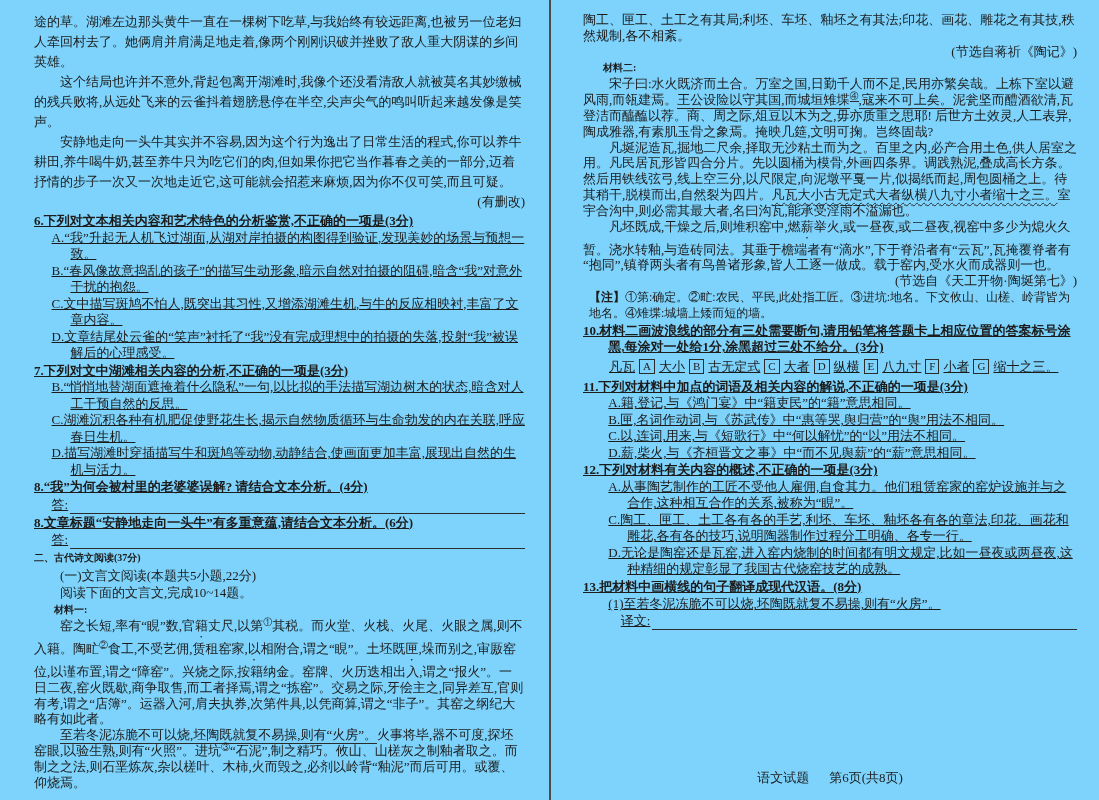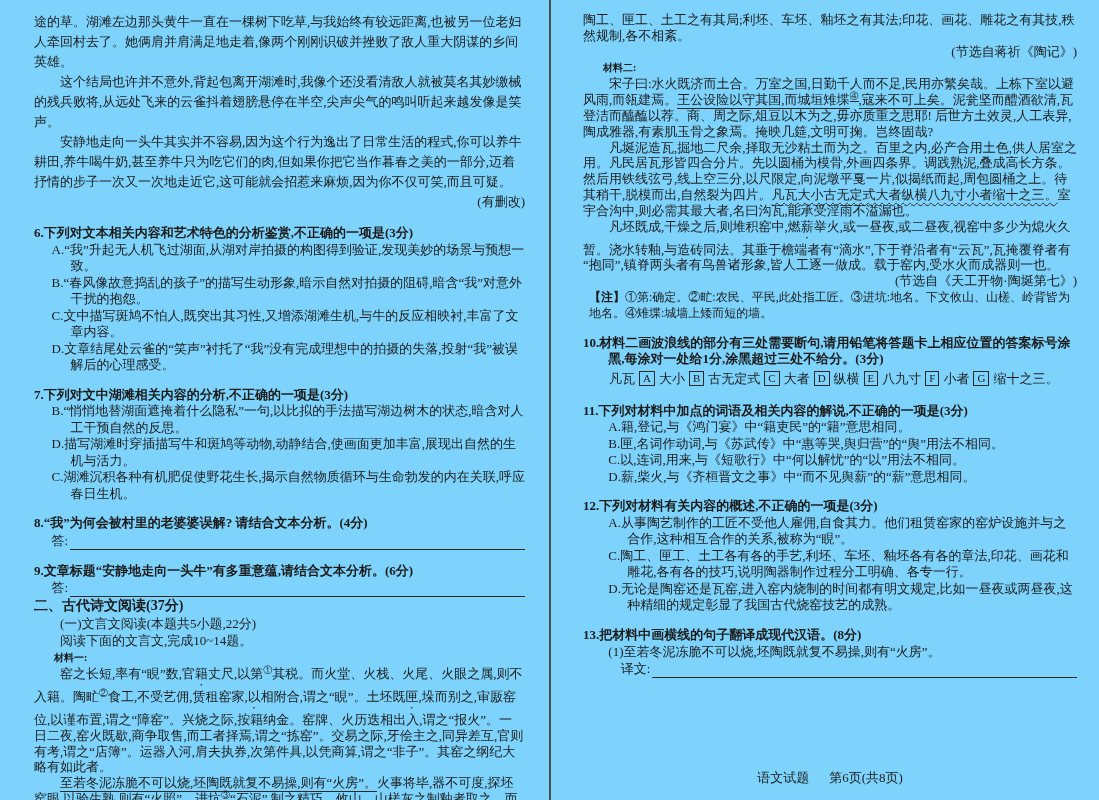--- a/index.html
+++ b/index.html
@@ -19,40 +19,40 @@
   .essay{font-size:13px;line-height:20px;}
   .kai{font-size:13px;line-height:15.8px;}
   .ind{text-indent:2em;}
   .right-align{text-align:right;}
   .song{font-size:12px;line-height:16.5px;margin-left:6px;}
   .stem{font-weight:700;font-size:13px;line-height:16.5px;padding-left:1.35em;text-indent:-1.35em;}
   .stem.wide{padding-left:1.95em;text-indent:-1.95em;}
   .opt{font-size:13px;line-height:16.5px;padding-left:2.8em;text-indent:-1.45em;}
   .opt.wide{padding-left:3.4em;text-indent:-1.45em;}
   .subline{font-size:13px;line-height:17px;}
-  .sec-title{font-weight:700;font-size:14px;line-height:18px;}
+  .sec-title{font-weight:700;font-size:10px;line-height:18px;}
   .mat-label{font-weight:700;font-size:10px;line-height:17px;text-indent:2em;}
   .indent2{text-indent:2em;}
 
   .answer-line{display:flex;align-items:flex-end;font-size:13px;line-height:18px;margin-left:1.35em;}
   .answer-line .label{flex:none;}
   .blank{flex:1;border-bottom:1px solid #2b2b2b;height:14px;margin-left:2px;}
 
   .seg-u{border-bottom:1px solid #2b2b2b;padding-bottom:0.5px;}
   .seg-w{text-decoration:underline wavy #2b2b2b 1px;text-underline-offset:3px;}
   .seg-d{-webkit-text-emphasis:filled dot;-webkit-text-emphasis-position:under right;
          text-emphasis:filled dot;text-emphasis-position:under right;}
   .seg-s{font-size:9px;vertical-align:super;line-height:0;}
   .seg-u.seg-s,.seg-us{font-size:9px;vertical-align:super;line-height:0;border-bottom:1px solid #2b2b2b;}
   .seg-b{display:inline-block;border:1.2px solid #2b2b2b;font-size:11px;line-height:13px;
          padding:0 3px;margin:0 4px;vertical-align:1px;text-indent:0;}
   .seg-g{font-weight:700;}
 
   .punct-line{margin-left:2em;font-size:13px;line-height:22px;}
-  .q-block{margin-top:13px;}
+  .q-block{margin-top:1px;text-decoration:underline;}
   .footer{margin-top:auto;text-align:center;font-size:13px;line-height:20px;padding:4px 0 6px;}
   .footer span{margin:0 10px;}
 </style>
 </head>
 <body>
 
 <div class="sheet">
 
   <div class="page page-left">
     <p class="essay">途的草。湖滩左边那头黄牛一直在一棵树下吃草,与我始终有较远距离,也被另一位老妇人牵回村去了。她俩肩并肩满足地走着,像两个刚刚识破并挫败了敌人重大阴谋的乡间英雄。</p>
@@ -64,34 +64,34 @@
       <p class="stem">6.下列对文本相关内容和艺术特色的分析鉴赏,不正确的一项是(3分)</p>
       <p class="opt">A.“我”升起无人机飞过湖面,从湖对岸拍摄的构图得到验证,发现美妙的场景与预想一致。</p>
       <p class="opt">B.“春风像故意捣乱的孩子”的描写生动形象,暗示自然对拍摄的阻碍,暗含“我”对意外干扰的抱怨。</p>
       <p class="opt">C.文中描写斑鸠不怕人,既突出其习性,又增添湖滩生机,与牛的反应相映衬,丰富了文章内容。</p>
       <p class="opt">D.文章结尾处云雀的“笑声”衬托了“我”没有完成理想中的拍摄的失落,投射“我”被误解后的心理感受。</p>
     </div>
 
     <div class="q-block">
       <p class="stem">7.下列对文中湖滩相关内容的分析,不正确的一项是(3分)</p>
       <p class="opt">B.“悄悄地替湖面遮掩着什么隐私”一句,以比拟的手法描写湖边树木的状态,暗含对人工干预自然的反思。</p>
+      <p class="opt">C.湖滩沉积各种有机肥促使野花生长,揭示自然物质循环与生命勃发的内在关联,呼应春日生机。</p>
       <p class="opt">D.描写湖滩时穿插描写牛和斑鸠等动物,动静结合,使画面更加丰富,展现出自然的生机与活力。</p>
-      <p class="opt">C.湖滩沉积各种有机肥促使野花生长,揭示自然物质循环与生命勃发的内在关联,呼应春日生机。</p>
     </div>
 
     <div class="q-block">
       <p class="stem">8.“我”为何会被村里的老婆婆误解? 请结合文本分析。(4分)</p>
       <div class="answer-line">
         <span class="label">答:</span>
         <span class="blank"></span>
       </div>
     </div>
 
     <div class="q-block">
-      <p class="stem">9.文章标题“安静地走向一头牛”有多重意蕴,请结合文本分析。(6分)</p>
+      <p class="stem">8.文章标题“安静地走向一头牛”有多重意蕴,请结合文本分析。(6分)</p>
       <div class="answer-line">
         <span class="label">答:</span>
         <span class="blank"></span>
       </div>
     </div>
 
     <p class="sec-title">二、古代诗文阅读(37分)</p>
     <p class="subline indent2">(一)文言文阅读(本题共5小题,22分)</p>
     <p class="subline indent2">阅读下面的文言文,完成10~14题。</p>
     <p class="mat-label">材料一:</p>

